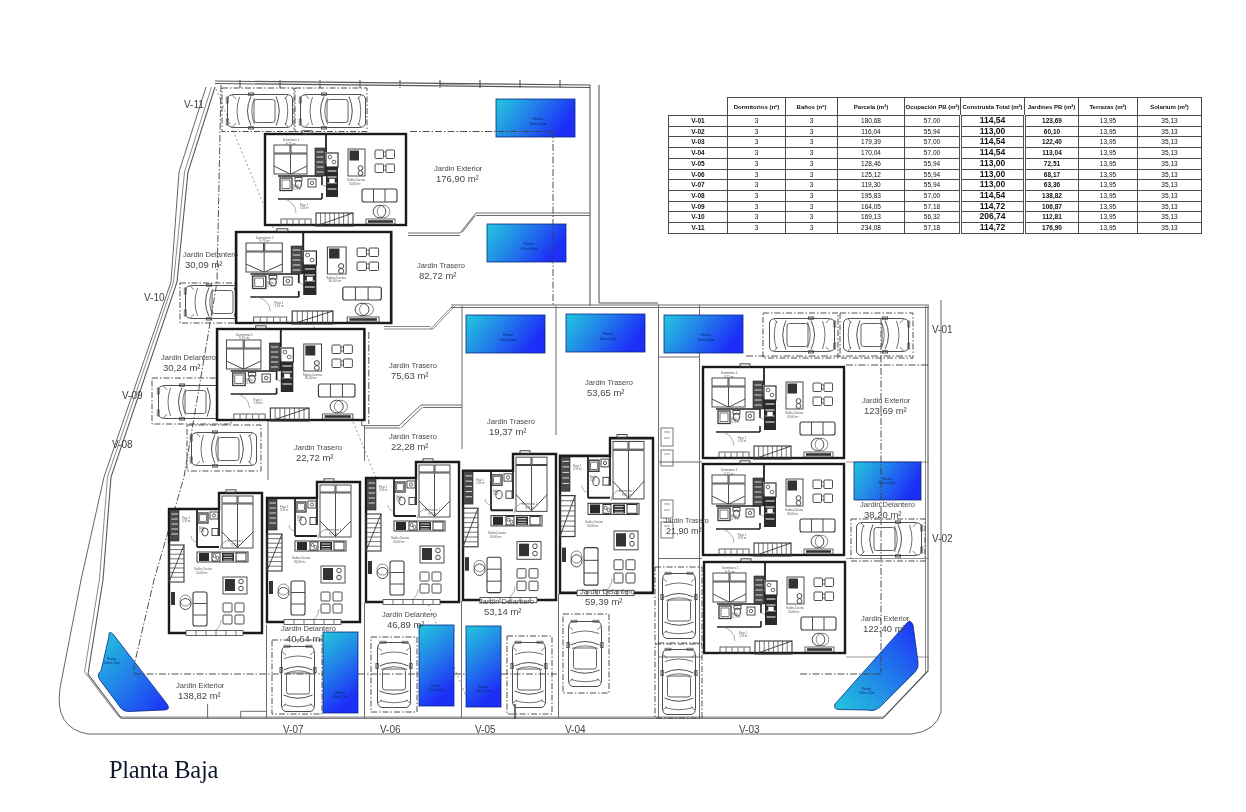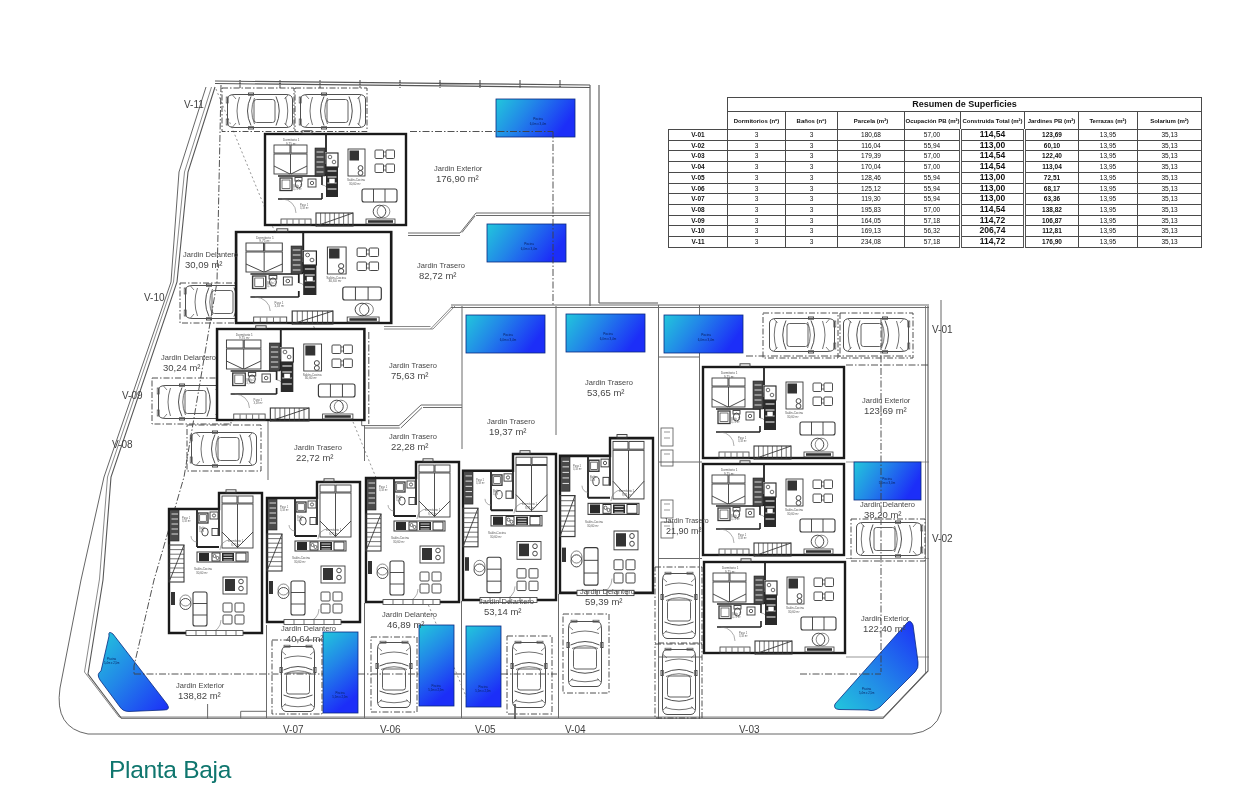--- a/index.html
+++ b/index.html
@@ -6,21 +6,21 @@
 body{font-family:"Liberation Sans",sans-serif;position:relative;}
 #tbl{position:absolute;left:668px;top:97px;width:533px;}
 #tbl table{border-collapse:collapse;table-layout:fixed;width:533px;font-family:"Liberation Sans",sans-serif;}
 #tbl td,#tbl th{border:1px solid #4a4a4a;padding:0;text-align:center;font-weight:normal;font-size:6.5px;color:#111;height:9.7px;line-height:9.7px;overflow:hidden;white-space:nowrap;}
 #tbl .t1{font-size:9px;font-weight:bold;height:13px;line-height:13px;}
 #tbl .h2{font-weight:bold;font-size:6px;height:17px;line-height:8px;}
 #tbl td.ct,#tbl th.ct{border-left:3px double #555;border-right:3px double #555;margin-top:16px;}
 #tbl .ct{font-weight:bold;font-size:8.5px;}
 #tbl .jd{font-weight:bold;font-size:6.5px;}
 #tbl .rl{font-weight:bold;font-size:6.5px;}
-#title{position:absolute;left:109px;top:756px;font-size:24.5px;color:#0f766e;letter-spacing:-0.3px;}
+#title{position:absolute;left:109px;top:756px;font-size:24.5px;color:#0f172a;letter-spacing:-0.3px;font-family:Liberation Serif, serif;}
 </style>
 </head>
 <body>
 <svg width="1246" height="812" viewBox="0 0 1246 812" style="position:absolute;left:0;top:0">
 <defs>
 <linearGradient id="pgH" x1="0" y1="0" x2="1" y2="0.35">
 <stop offset="0" stop-color="#22c7dc"></stop>
         <stop offset="0.45" stop-color="#2286e8"></stop>
         <stop offset="1" stop-color="#1c2ef8"></stop>
 </linearGradient>
@@ -354,24 +354,20 @@
         <col style="width:58px">
         <col style="width:52px">
         <col style="width:67px">
         <col style="width:56px">
         <col style="width:64px">
         <col style="width:54px">
         <col style="width:59px">
         <col style="width:64px">
       </colgroup>
 <tbody>
-        <tr>
-          <td style="border:none"></td>
-          <td class="t1" colspan="8">Resumen de Superficies</td>
-        </tr>
 <tr>
           <td style="border:none"></td>
           <td class="h2">Dormitorios (nº)</td>
           <td class="h2">Baños (nº)</td>
           <td class="h2">Parcela (m²)</td>
           <td class="h2">Ocupación PB (m²)</td>
           <td class="h2">Construida Total (m²)</td>
           <td class="h2">Jardines PB (m²)</td>
           <td class="h2">Terrazas (m²)</td>
           <td class="h2">Solarium (m²)</td>

